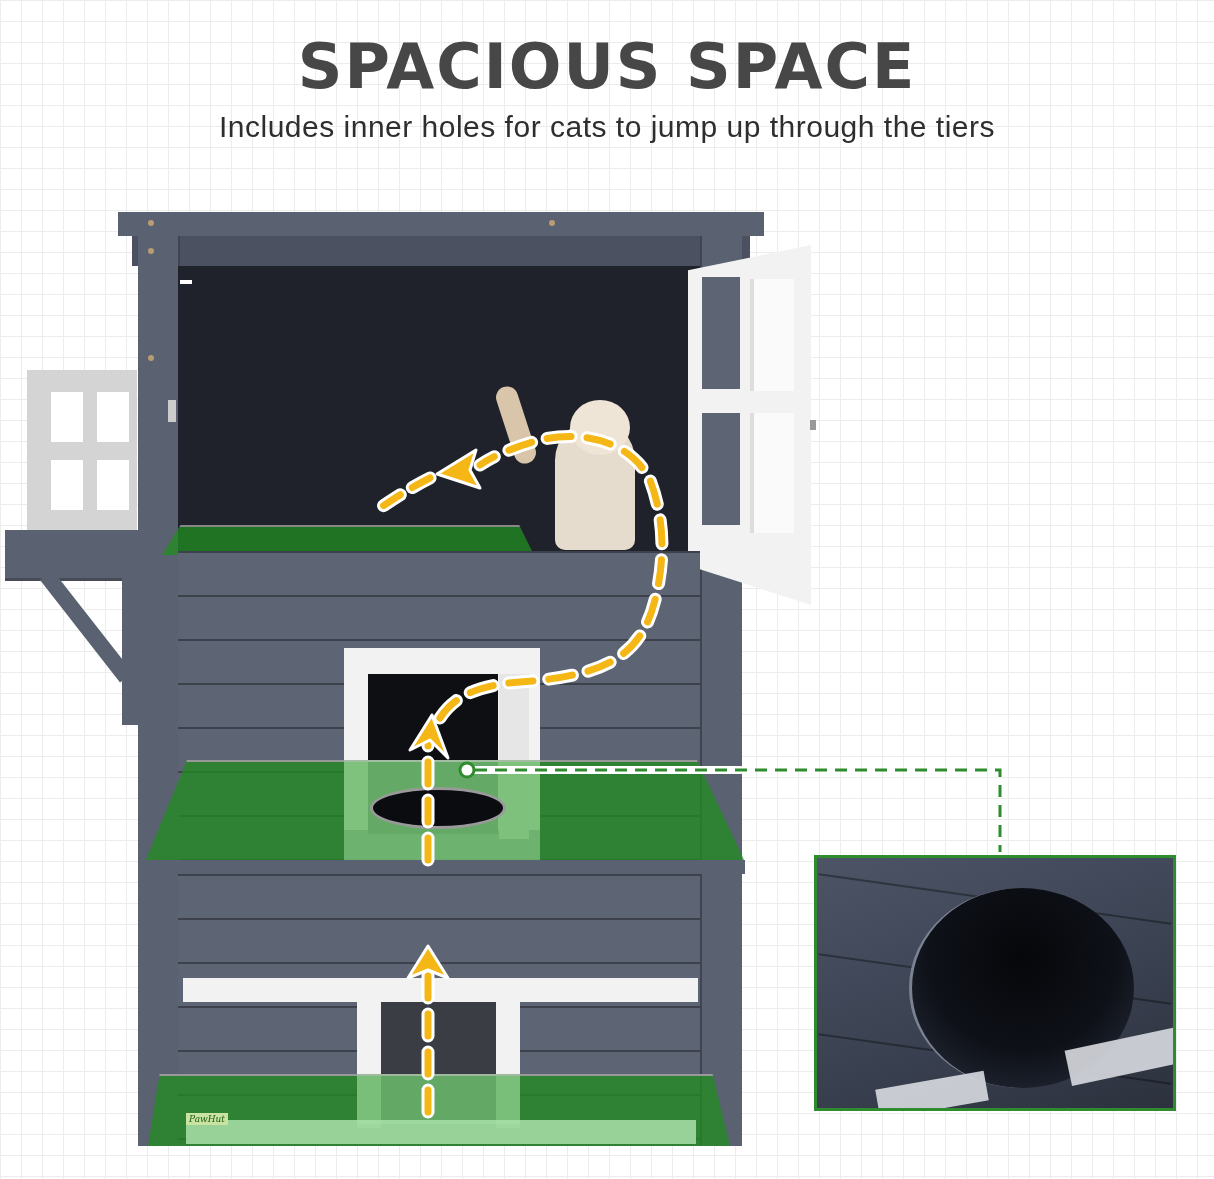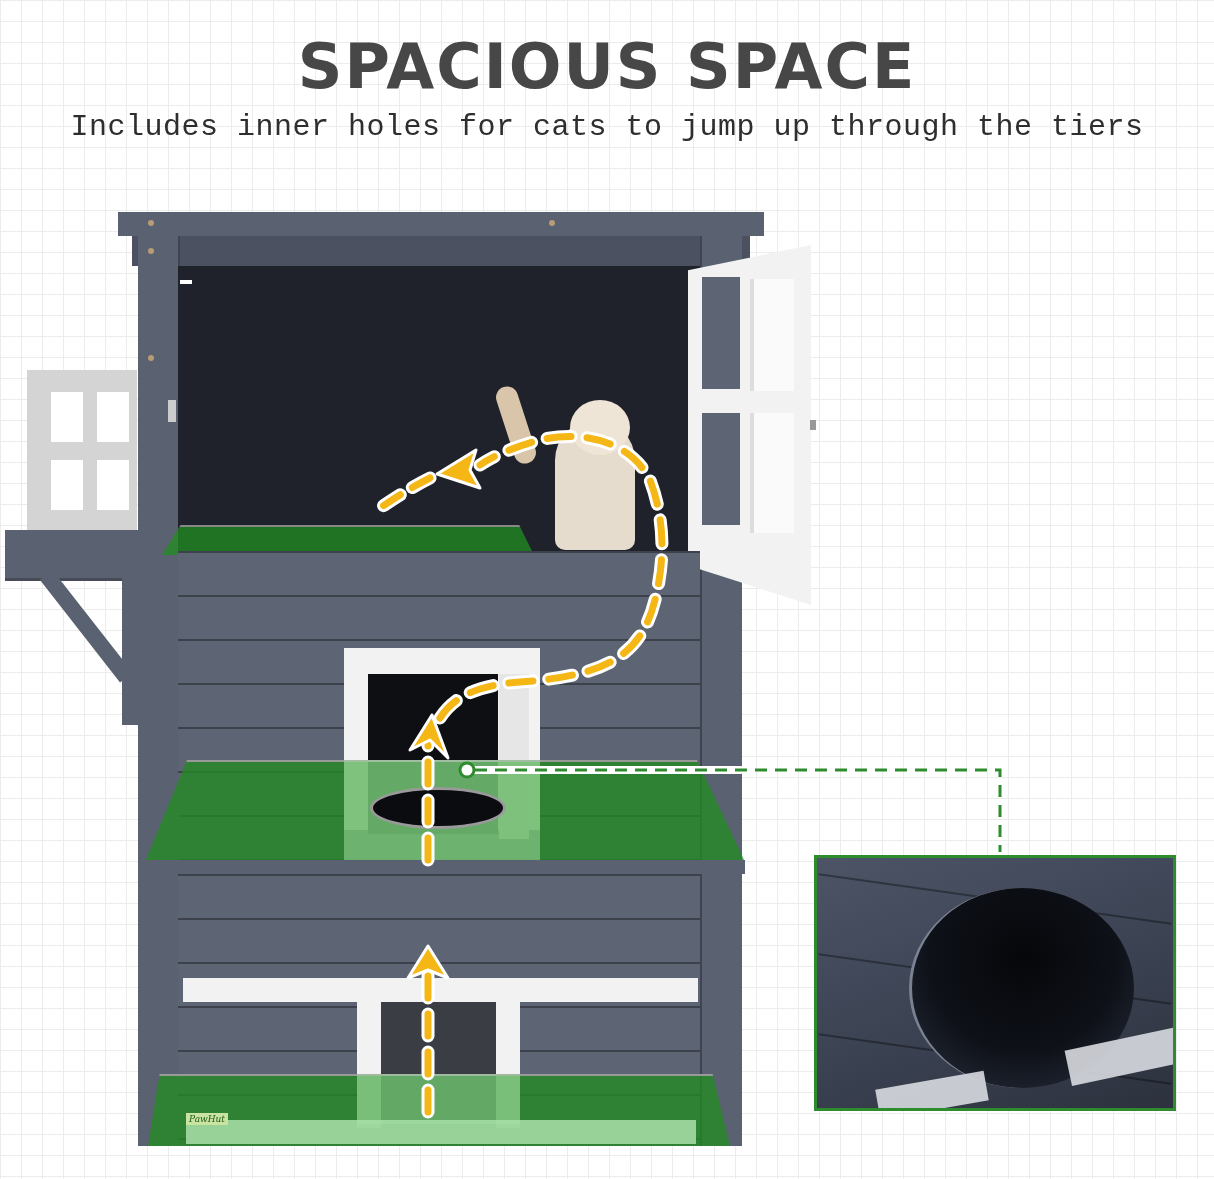--- a/index.html
+++ b/index.html
@@ -14,21 +14,21 @@
   }
   .abs { position: absolute; }
   .title {
     left: 0; right: 0; top: 30px; text-align: center;
     font-size: 62px; font-weight: bold; color: #474747; letter-spacing: 2px;
     font-family: "DejaVu Sans", sans-serif;
   }
   .subtitle {
     left: 0; right: 0; top: 110px; text-align: center;
     font-size: 30px; color: #2e2e2e; letter-spacing: 0.5px;
-    font-family: Liberation Mono, monospace; font-weight: 300;
+    font-family: Liberation Sans, sans-serif; font-weight: 300;
   }
   .wood { background: #5a6170; }
   .wood-dark { background: #4b5160; }
   .plank-lines {
     background-color: #5d6473;
     background-image: linear-gradient(to bottom, rgba(0,0,0,0.35) 2px, transparent 2px);
     background-size: 100% 44px;
   }
   .interior { background: #1f222b; }
   .white-frame { background: #f2f2f2; }

